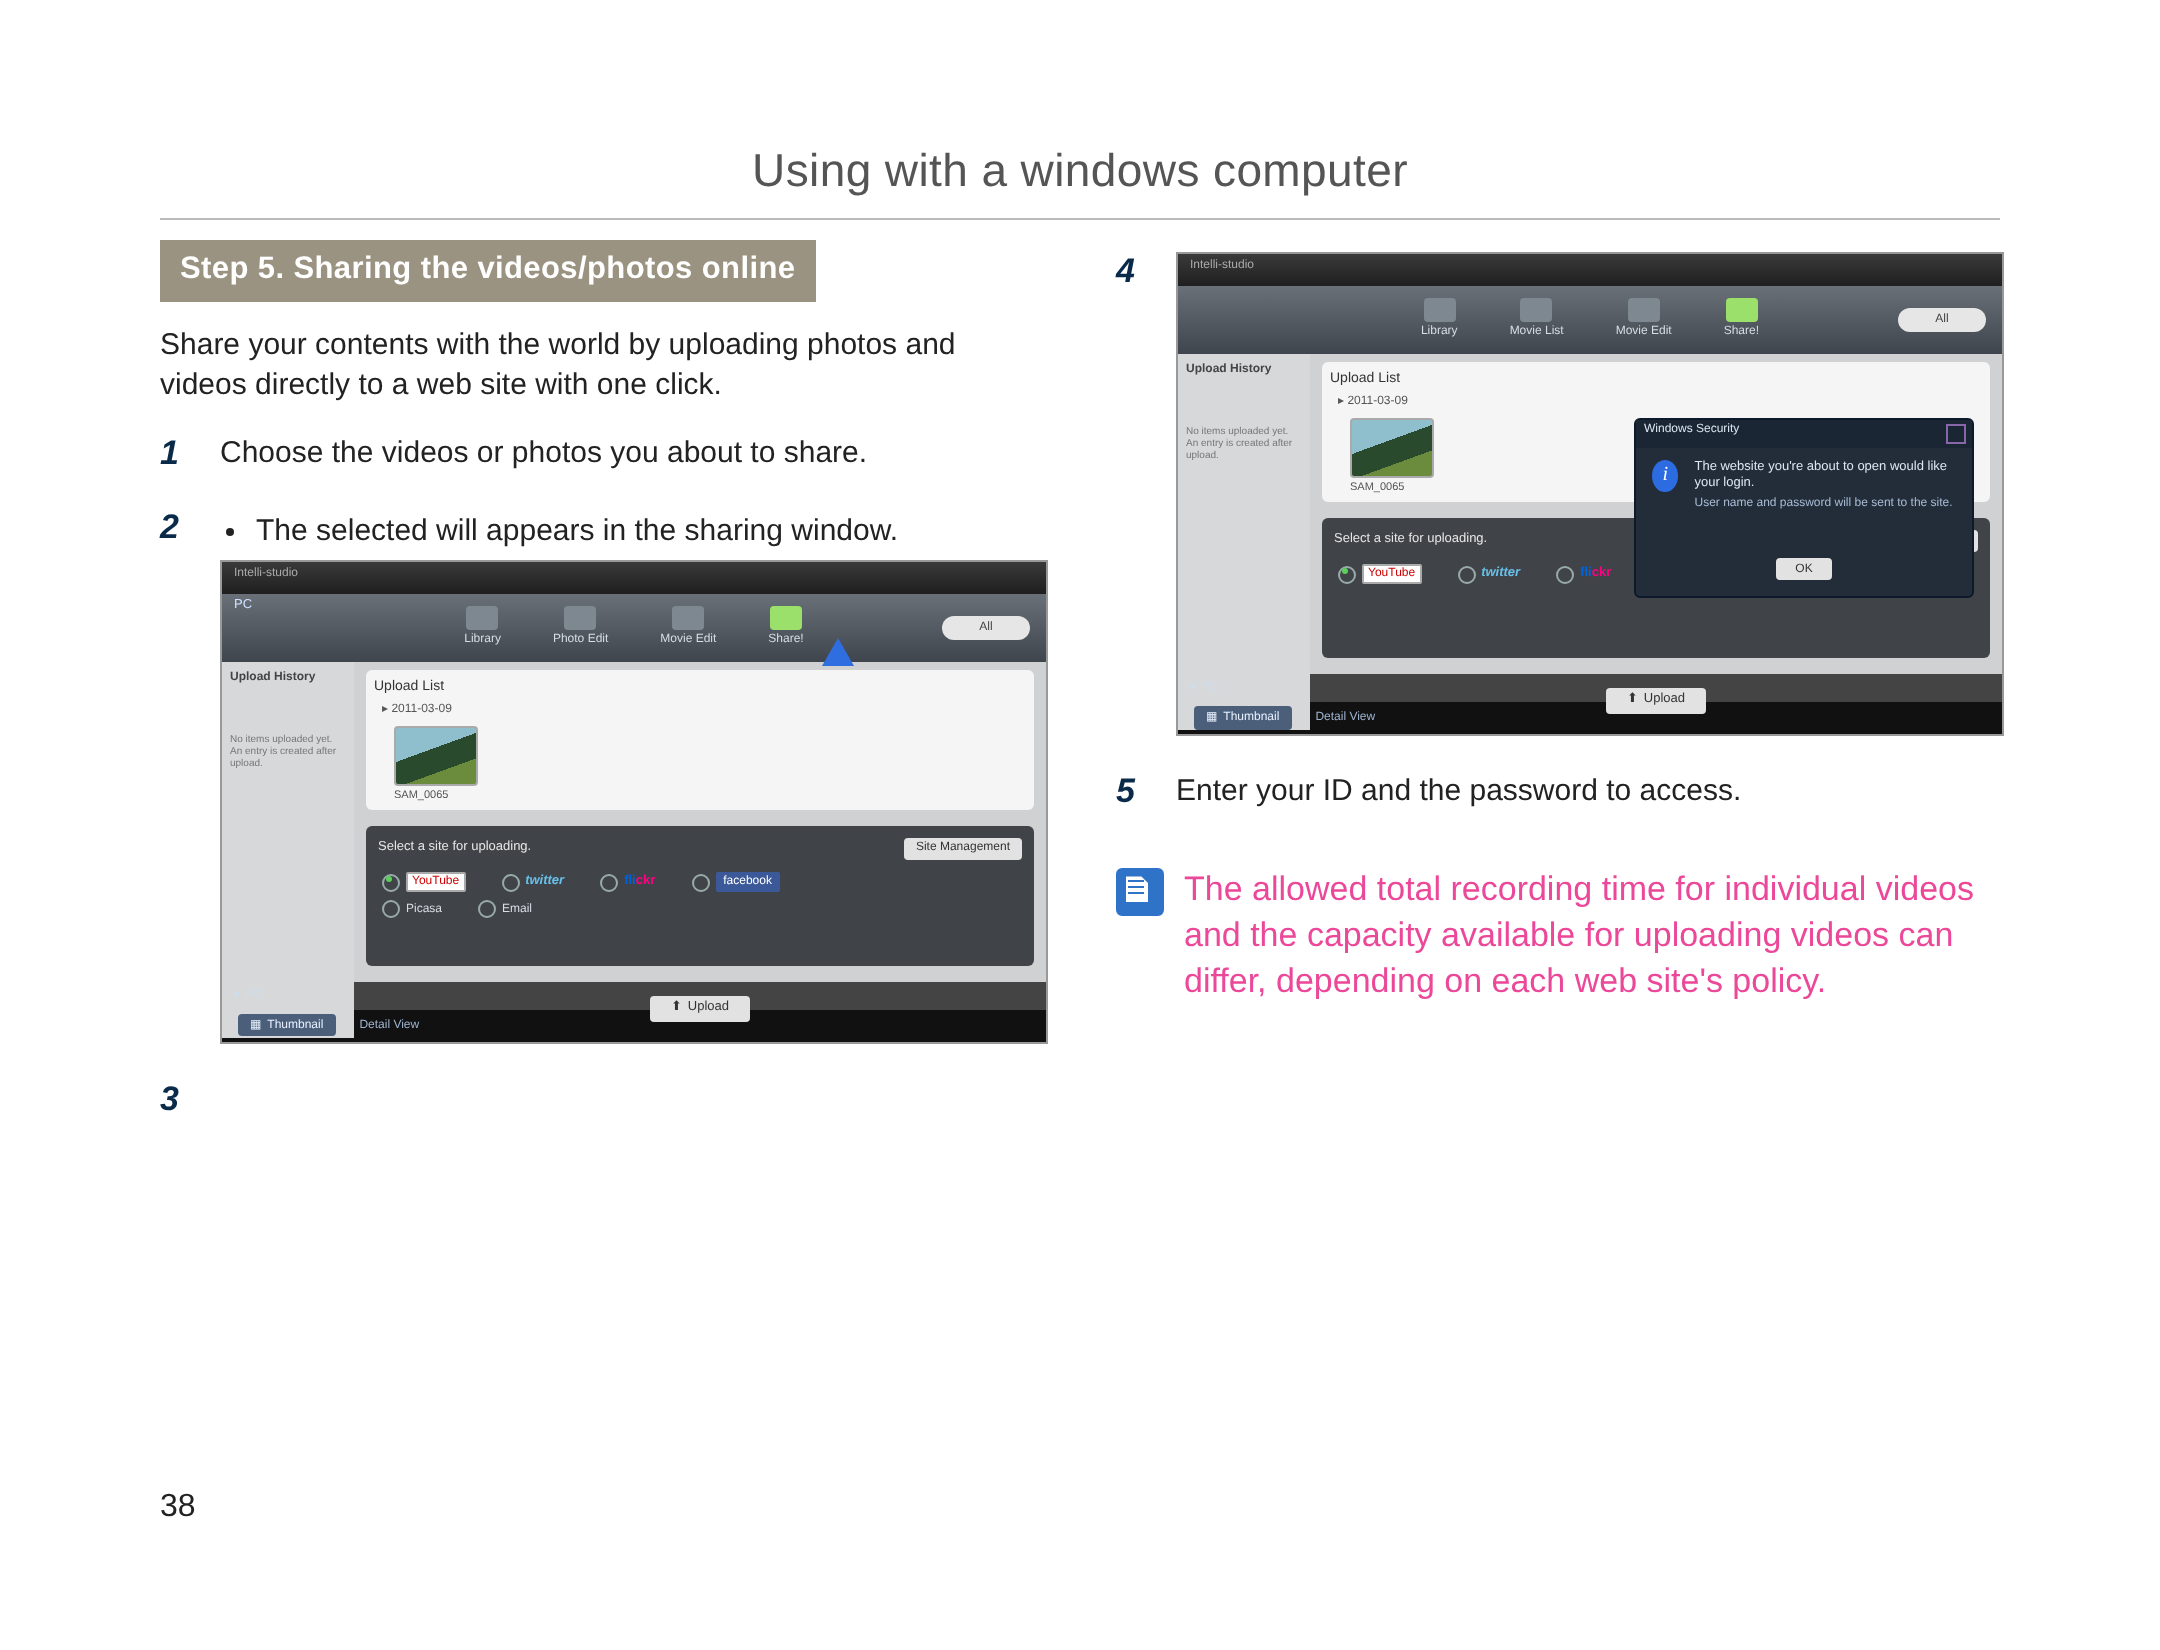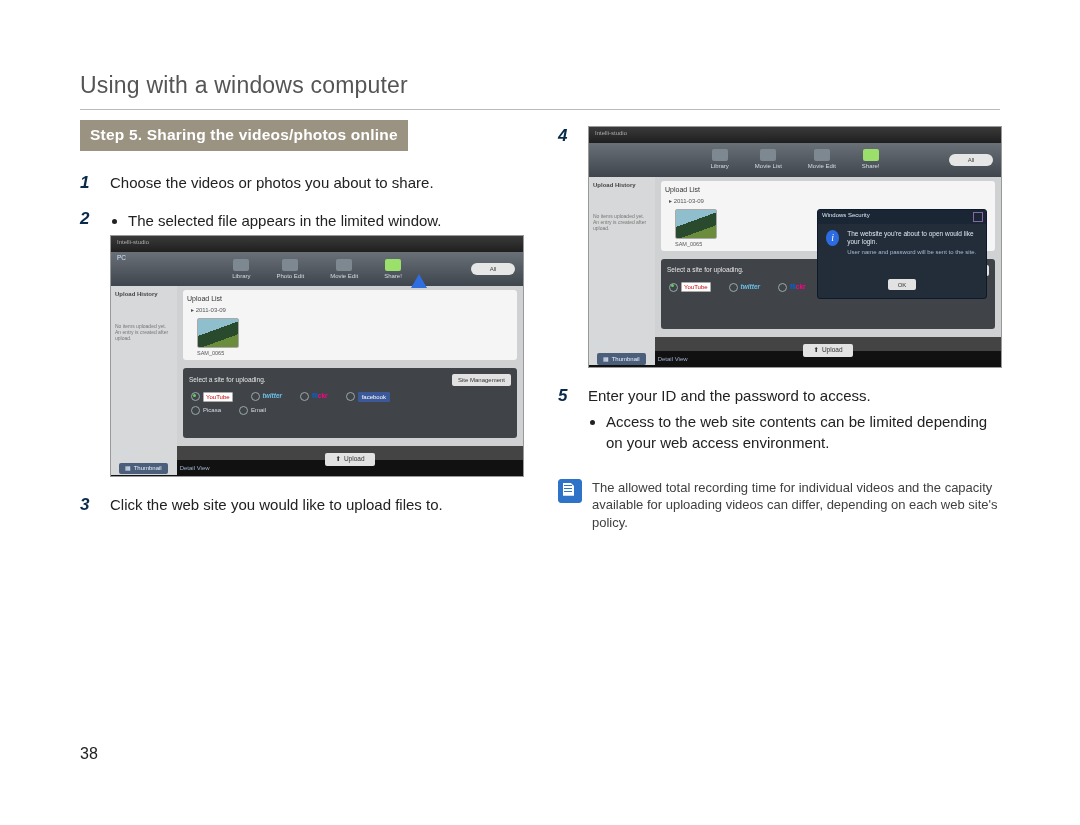--- a/index.html
+++ b/index.html
@@ -18,21 +18,21 @@
     width: 1080px;
     height: 825px;
   }
   .header {
     position: absolute;
     top: 70px;
     left: 80px;
     right: 80px;
     border-bottom: 1px solid #bbb;
     padding-bottom: 8px;
-    text-align: left;
+    text-align: center;
     font-size: 23px;
     color: #555;
     font-weight: 400;
     letter-spacing: 0.2px;
   }
   .columns {
     position: absolute;
     top: 120px;
     left: 80px;
     right: 80px;
@@ -387,23 +387,23 @@
     position: absolute;
     left: 5px; top: 5px;
     width: 8px; height: 9px;
     background:
       linear-gradient(#2f73c9,#2f73c9) 0 0 / 100% 1.2px no-repeat,
       linear-gradient(#2f73c9,#2f73c9) 0 3px / 100% 1.2px no-repeat,
       linear-gradient(#2f73c9,#2f73c9) 0 6px / 100% 1.2px no-repeat;
     z-index: 2;
   }
   .note-text {
-    font-size: 13px;
+    font-size: 17px;
     line-height: 1.35;
-    color: #404040;
+    color: #ec4899;
   }
 
   .page-num {
     position: absolute;
     left: 80px;
     bottom: 60px;
     font-size: 16px;
     color: #222;
   }
 
@@ -439,35 +439,36 @@
   <div class="header">
     <span>Using with a windows computer</span>
   </div>
 
   <div class="columns">
 
     <div class="col">
 
       <div class="step-header">Step 5. Sharing the videos/photos online</div>
 
+      <p class="lead">Share your contents with the world by uploading photos and videos directly to a web site with one click.</p>
 
       
       <div class="step">
         <div class="num">1</div>
         <div class="body">
             <p>Choose the videos or photos you about to share.</p>
           </div>
       </div>
 
       
       <div class="step">
         <div class="num">2</div>
         <div class="body">
           <ul class="tight">
-            <li>The selected file appears in the limited window.</li>
+            <li>The selected will appears in the sharing window.</li>
           </ul>
 
           <div class="shot" style="height:240px">
             <div class="titlebar"><span>Intelli-studio</span></div>
             <div class="toolbar">
               <span class="pc-badge">PC</span>
               <div class="tool">
                   <span class="ico"></span>
                   <span>Library</span>
                 </div>
@@ -546,21 +547,20 @@
             </div>
           </div>
 
         </div>
       </div>
 
       
       <div class="step" style="margin-top:18px">
         <div class="num">3</div>
         <div class="body">
-          <p>Click the web site you would like to upload files to.</p>
         </div>
       </div>
 
     </div>
 
     <div class="col">
 
       <div class="step" style="margin-top:6px">
         <div class="num">4</div>
         <div class="body">
@@ -650,23 +650,20 @@
             </div>
           </div>
 
         </div>
       </div>
 
       <div class="step" style="margin-top:18px">
         <div class="num">5</div>
         <div class="body">
           <p>Enter your ID and the password to access.</p>
-          <ul class="tight">
-            <li>Access to the web site contents can be limited depending on your web access environment.</li>
-          </ul>
         </div>
       </div>
 
       <div class="note">
         <div class="note-icon"></div>
         <div class="note-text">The allowed total recording time for individual videos and the capacity available for uploading videos can differ, depending on each web site's policy.</div>
       </div>
 
     </div>
 

